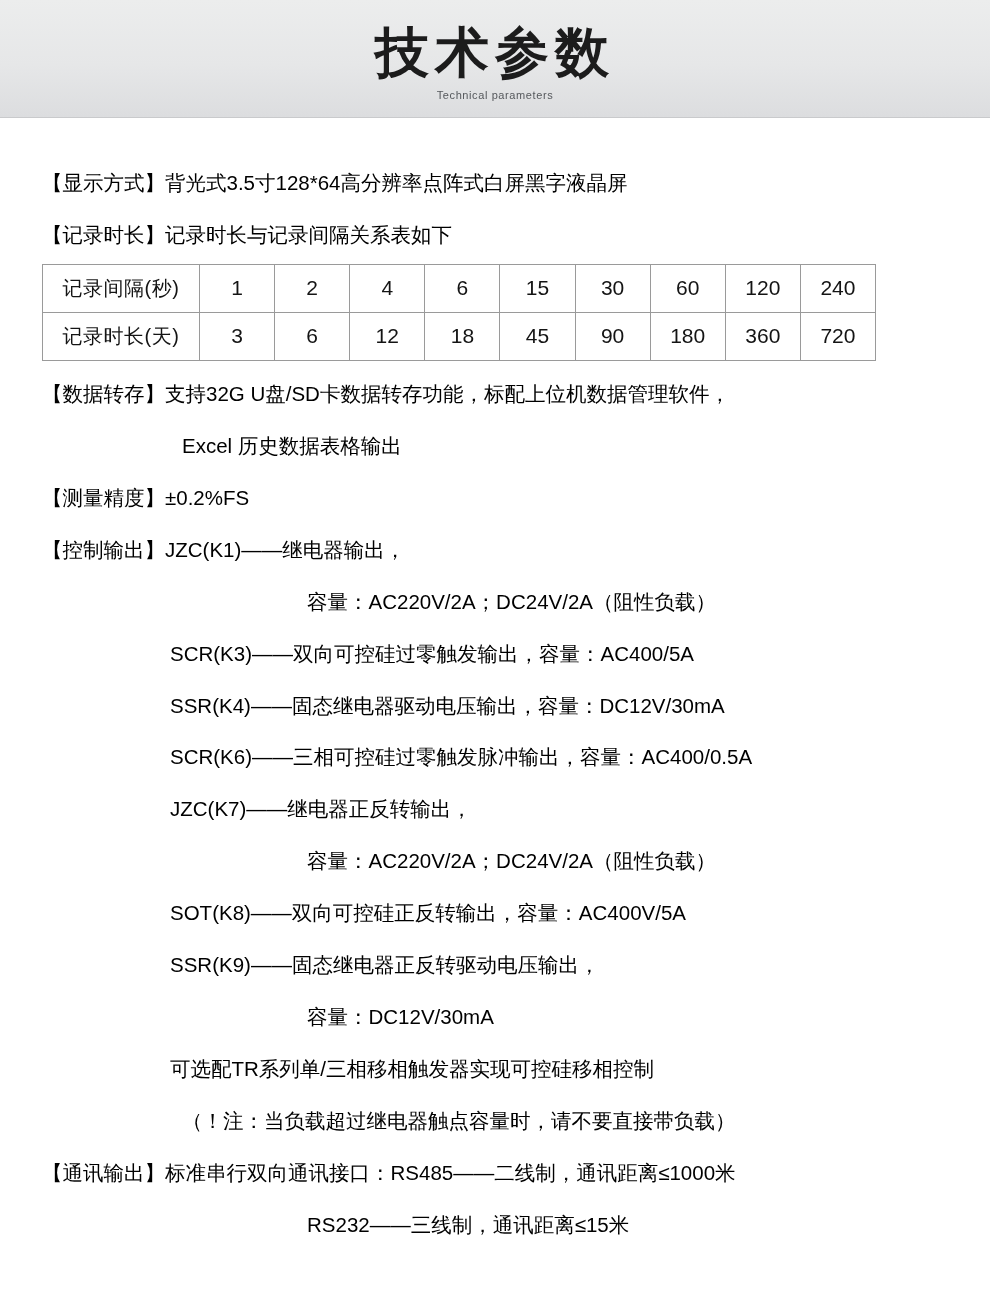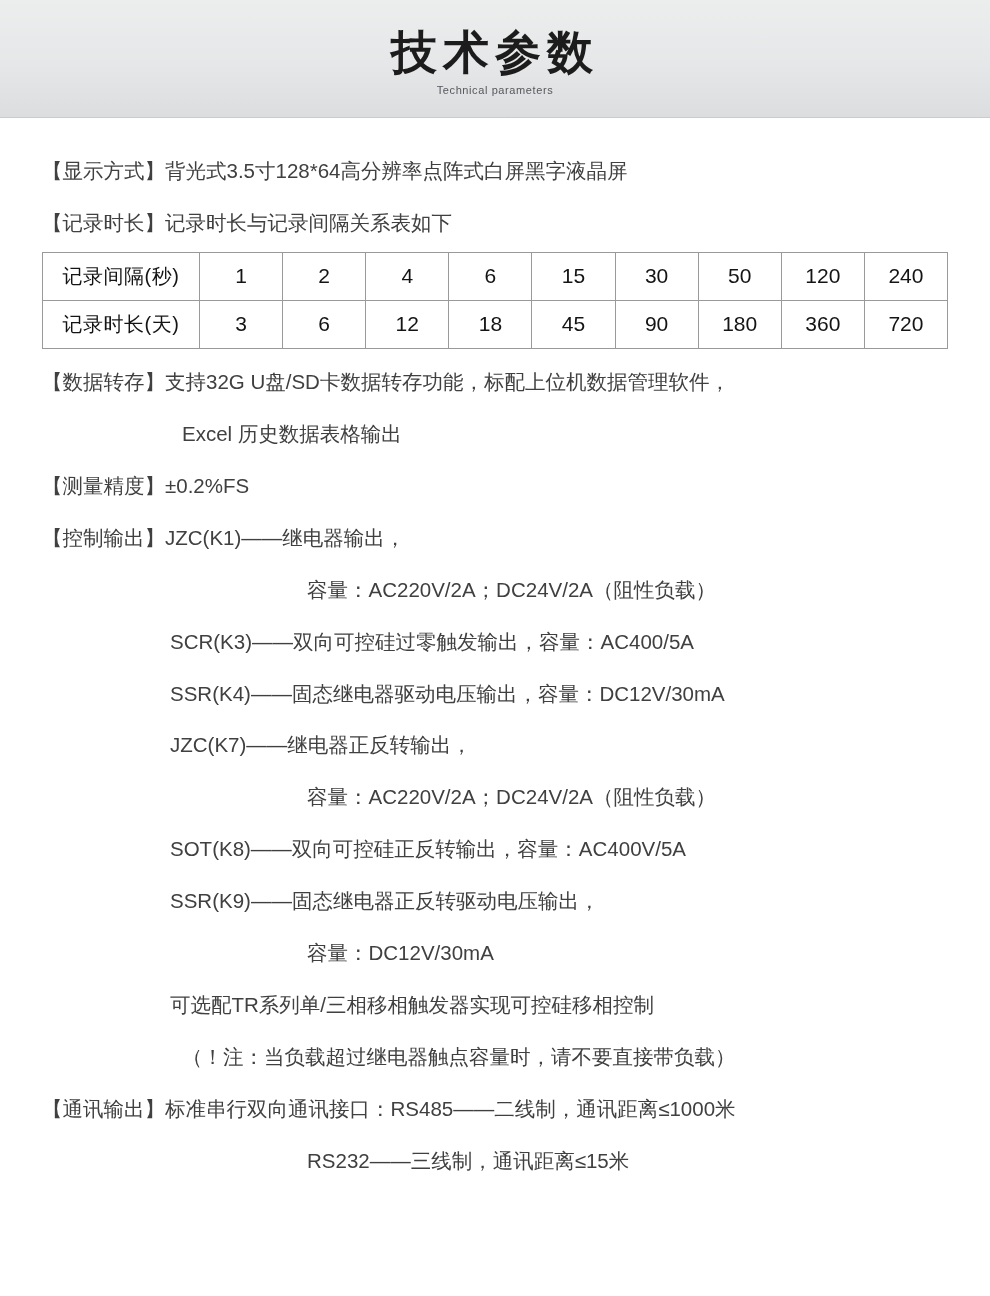--- a/index.html
+++ b/index.html
@@ -24,56 +24,56 @@
     background: linear-gradient(to bottom, #eceded 0%, #e6e7e8 55%, #dcdddf 100%);
     border-bottom: 1px solid #c9cacc;
     box-sizing: border-box;
     display: flex;
     flex-direction: column;
     align-items: center;
     justify-content: center;
     padding-top: 6px;
   }
   .header-title {
-    font-size: 46px;
+    font-size: 54px;
     font-weight: bold;
     letter-spacing: 6px;
     color: #1c1c1c;
     line-height: 1.12;
   }
   .header-sub {
     font-size: 11px;
     color: #55585c;
     letter-spacing: 0.6px;
     margin-top: 6px;
   }
   
   .content {
     padding: 34px 42px 24px 42px;
     font-size: 20px;
     line-height: 1.9;
   }
   .line {
     display: block;
     white-space: pre-wrap;
-    margin: 0 0 13px 0;
+    margin: 12px 0 13px 0;
     font-size: 20.5px;
-    color: #404040;
+    color: #000000;
   }
   .line.tight { margin-bottom: 9px; }
   .indent-1 { padding-left: 128px; }
   .indent-2 { padding-left: 265px; }
   .indent-sm { padding-left: 140px; }
   
   .tbl-wrap {
     margin: 8px 0 14px 0;
   }
   table.params {
     border-collapse: collapse;
-    width: 906px;
+    width: 834px;
     table-layout: fixed;
   }
   table.params td {
     border: 1px solid #9a9a9a;
     height: 47px;
     text-align: center;
     font-size: 21px;
     color: #141414;
     padding: 0 2px;
   }
@@ -103,21 +103,21 @@
       <table class="params">
         <tbody>
             <tr>
           <td class="rowhead">记录间隔(秒)</td>
           <td>1</td>
           <td>2</td>
           <td>4</td>
           <td>6</td>
           <td>15</td>
           <td>30</td>
-          <td>50</td>
+          <td>60</td>
           <td>120</td>
           <td>240</td>
         </tr>
         <tr>
           <td class="rowhead">记录时长(天)</td>
           <td>3</td>
           <td>6</td>
           <td>12</td>
           <td>18</td>
           <td>45</td>
@@ -132,20 +132,21 @@
 
     <div class="line">【数据转存】支持32G U盘/SD卡数据转存功能，标配上位机数据管理软件，</div>
     <div class="line indent-sm">Excel 历史数据表格输出</div>
 
     <div class="line">【测量精度】±0.2%FS</div>
 
     <div class="line">【控制输出】JZC(K1)——继电器输出，</div>
     <div class="line indent-2">容量：AC220V/2A；DC24V/2A（阻性负载）</div>
     <div class="line indent-1">SCR(K3)——双向可控硅过零触发输出，容量：AC400/5A</div>
     <div class="line indent-1">SSR(K4)——固态继电器驱动电压输出，容量：DC12V/30mA</div>
+    <div class="line indent-1">SCR(K6)——三相可控硅过零触发脉冲输出，容量：AC400/0.5A</div>
     <div class="line indent-1">JZC(K7)——继电器正反转输出，</div>
     <div class="line indent-2">容量：AC220V/2A；DC24V/2A（阻性负载）</div>
     <div class="line indent-1">SOT(K8)——双向可控硅正反转输出，容量：AC400V/5A</div>
     <div class="line indent-1">SSR(K9)——固态继电器正反转驱动电压输出，</div>
     <div class="line indent-2">容量：DC12V/30mA</div>
     <div class="line indent-1">可选配TR系列单/三相移相触发器实现可控硅移相控制</div>
     <div class="line indent-sm">（！注：当负载超过继电器触点容量时，请不要直接带负载）</div>
 
     <div class="line">【通讯输出】标准串行双向通讯接口：RS485——二线制，通讯距离≤1000米</div>
     <div class="line indent-2">RS232——三线制，通讯距离≤15米</div>

